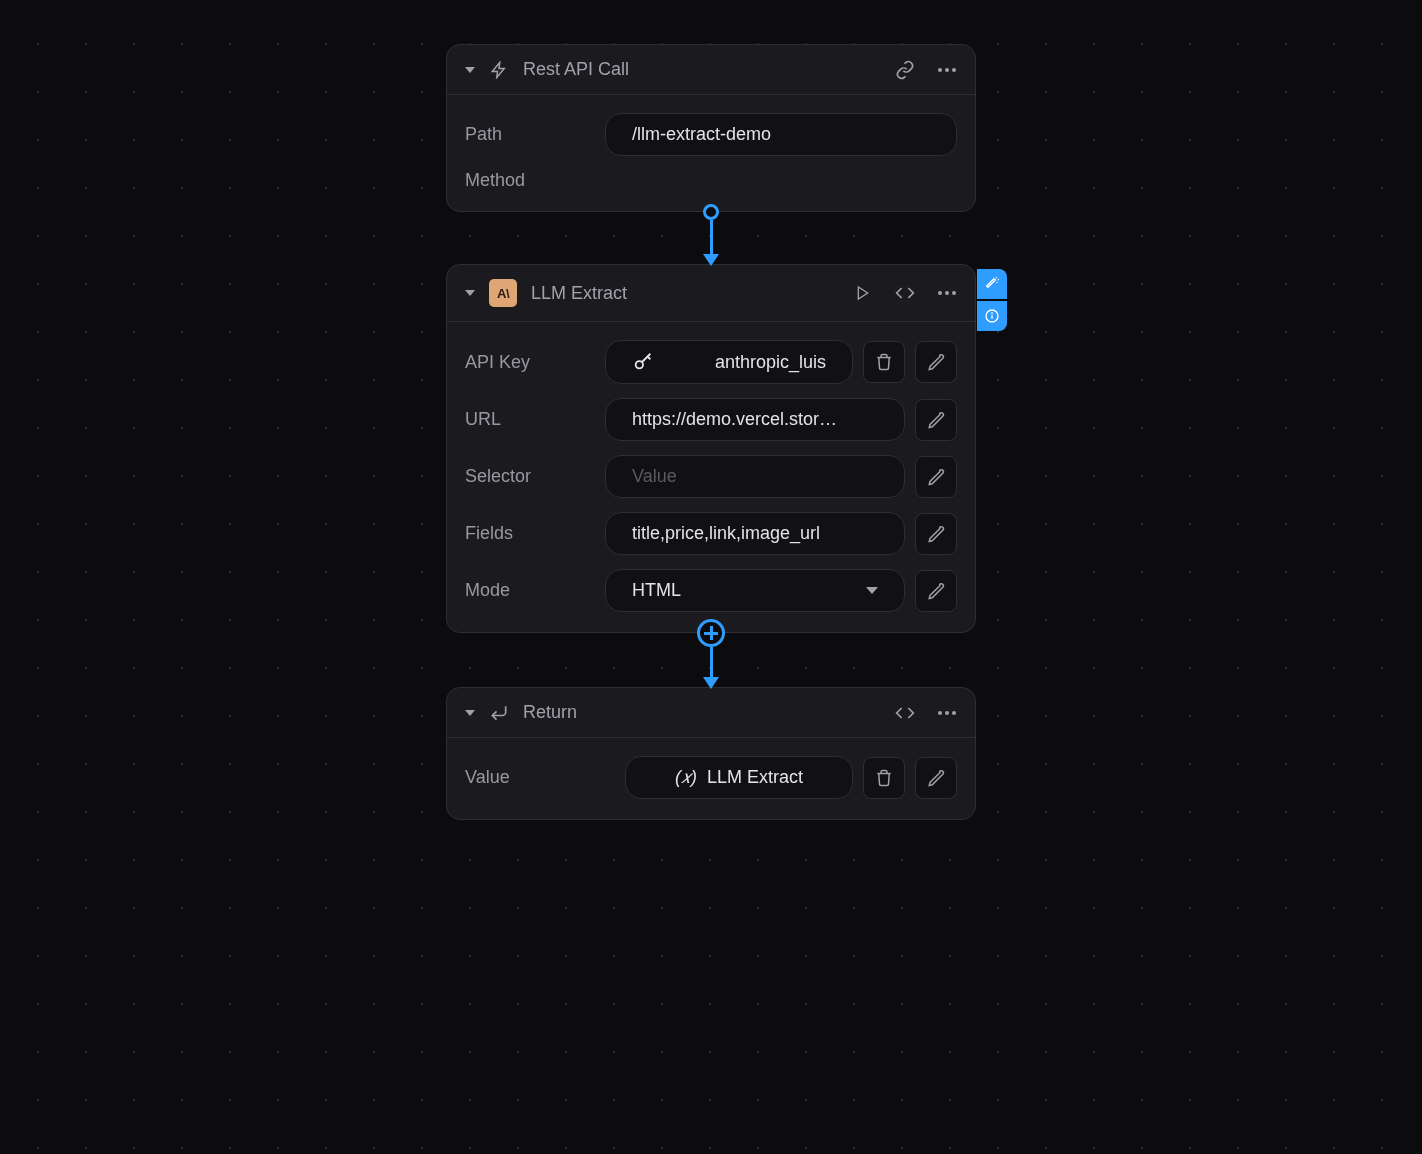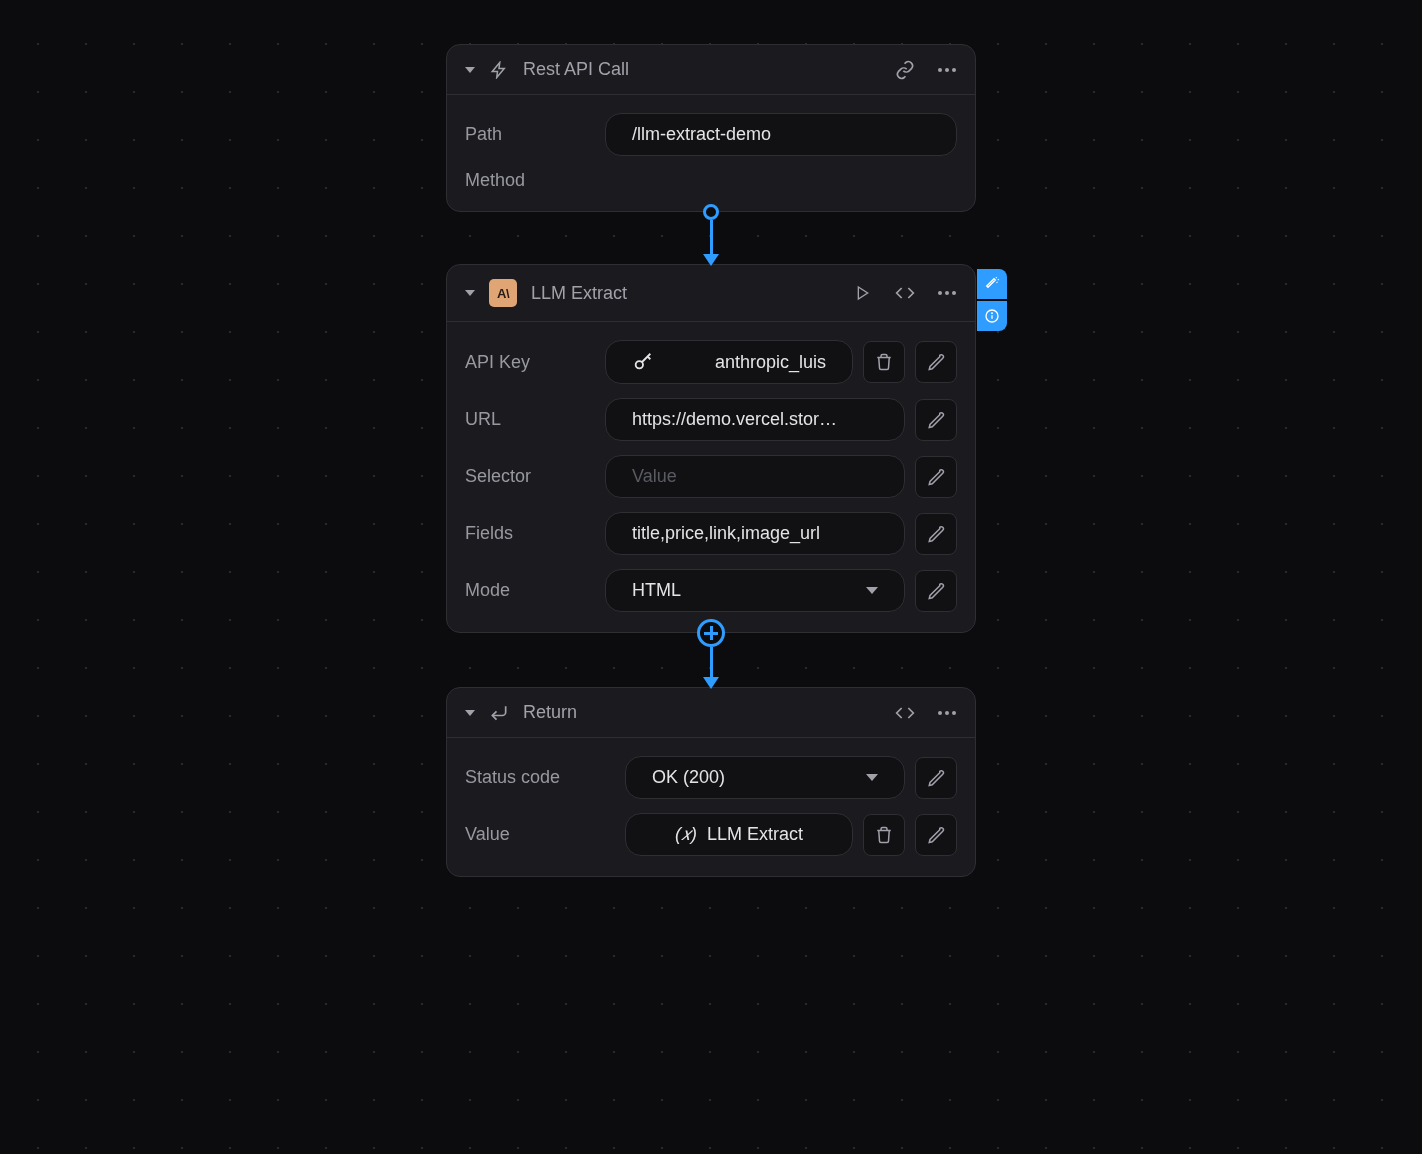--- a/index.html
+++ b/index.html
@@ -359,32 +359,20 @@
         </div>
         <div class="icon-btn dots">
             <span></span>
             <span></span>
             <span></span>
           </div>
       </div>
     </div>
     <div class="node-body">
       <div class="field-row">
-        <div class="field-label" style="width:150px">Status code</div>
-        <div class="field-input">
-          <span class="txt">OK (200)</span>
-          <div class="chev"></div>
-        </div>
-        <div class="sq-btn">
-          <svg width="18" height="18" viewBox="0 0 24 24" fill="none" stroke="currentColor" stroke-width="2">
-              <path d="M17 3a2.8 2.8 0 1 1 4 4L7 21l-4 1 1-4 13-13z"></path>
-            </svg>
-        </div>
-      </div>
-      <div class="field-row">
         <div class="field-label" style="width:150px">Value</div>
         <div class="field-input chip" style="justify-content:center">
           <span style="font-style:italic">(𝑥)</span>
           <span class="lbl">LLM Extract</span>
         </div>
         <div class="sq-btn">
           <svg width="18" height="18" viewBox="0 0 24 24" fill="none" stroke="currentColor" stroke-width="2">
               <polyline points="3 6 5 6 21 6"></polyline>
               <path d="M19 6l-1 14a2 2 0 0 1-2 2H8a2 2 0 0 1-2-2L5 6m3 0V4a2 2 0 0 1 2-2h4a2 2 0 0 1 2 2v2"></path>
             </svg>

